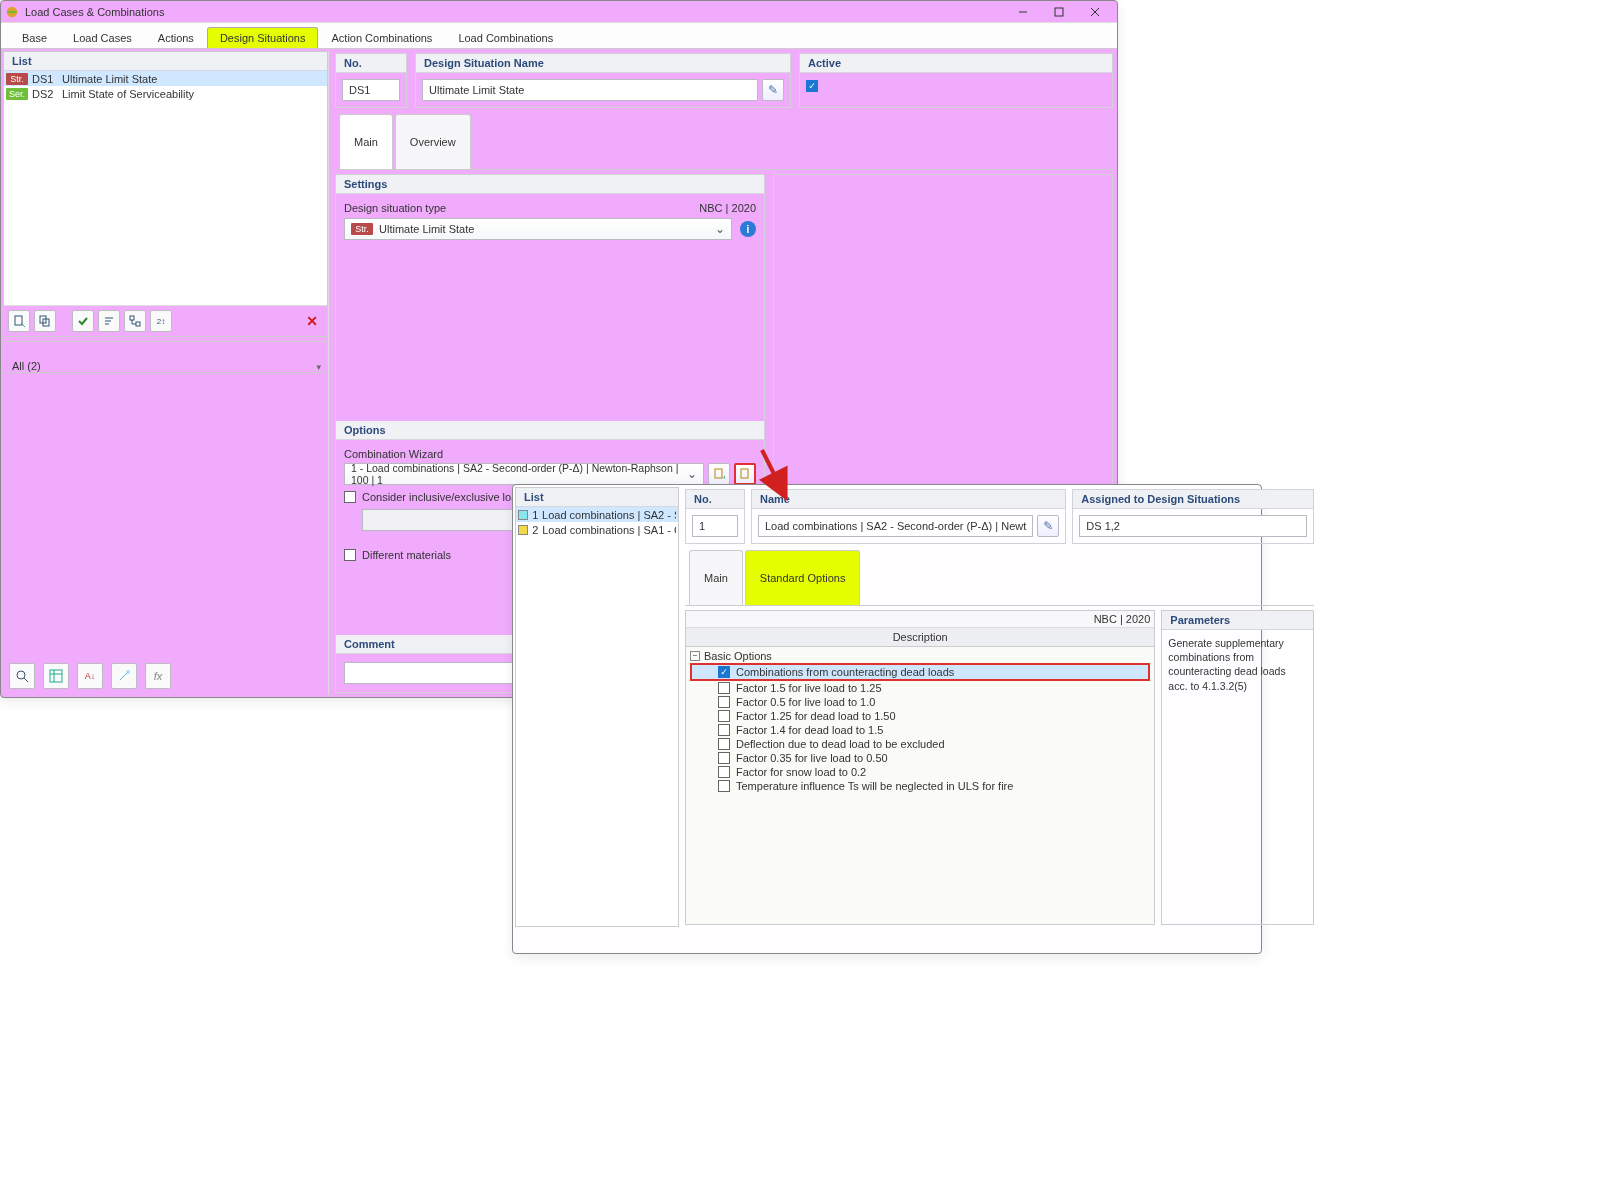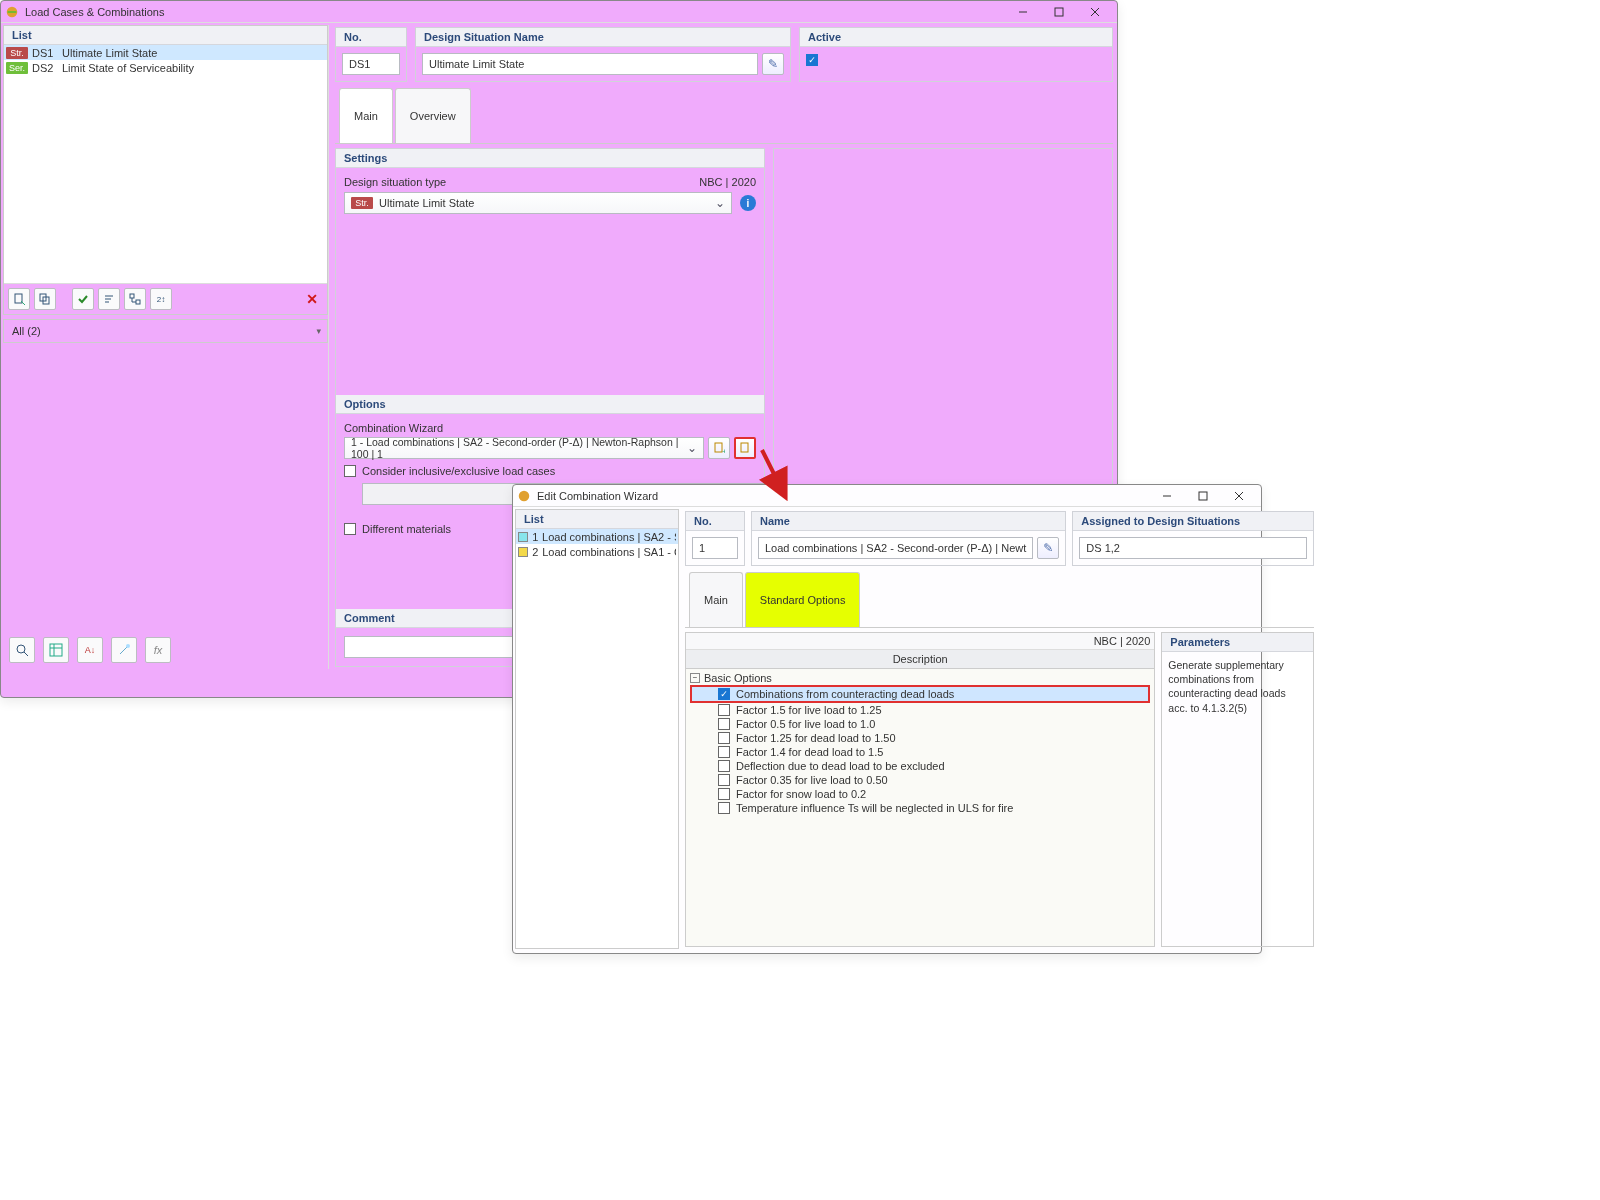--- a/index.html
+++ b/index.html
@@ -27,21 +27,21 @@
   .list-rows { flex:1; background:#fff;}
   .row { display:flex; align-items:center; height:15px; padding:0 2px;}
   .row.sel { background:#cfe8ff;}
   .badge { width:22px; height:12px; font-size:9px; color:#fff; text-align:center; border-radius:1px; line-height:12px; margin-right:4px;}
   .badge.str { background:#b94a4a;}
   .badge.ser { background:#6fbf3a;}
   .row .code { width:30px;}
   
   .toolbar-small { display:flex; gap:4px; padding:4px; border-top:1px solid #ddd; align-items:center;}
   .tbtn { width:22px; height:22px; border:1px solid #bcbcc2; background:#fafafb; display:flex; align-items:center; justify-content:center; border-radius:2px;}
-  .sel-all { margin-top:4px; border:1px solid #ccc; height:24px; display:flex; align-items:center; padding:0 8px; position:relative;}
+  .sel-all { margin-top:4px; border:1px solid #ccc; height:32px; display:flex; align-items:flex-end; padding:0 8px; position:relative;}
   .sel-all::after{ content:"▾"; position:absolute; right:6px; font-size:9px; color:#666;}
   
   .bottom-row-icons { display:flex; gap:8px; padding:6px; }
   .bigbtn { width:26px; height:26px; border:1px solid #bcbcc2; background:#fafafb; border-radius:2px; display:flex; align-items:center; justify-content:center;}
   
   .right-pane { flex:1; display:flex; flex-direction:column; gap:4px; padding:4px;}
   .header-row { display:flex; gap:8px;}
   .hbox { border:1px solid #d0d2d8; display:flex; flex-direction:column;}
   .hbox .section-label{ }
   .hbox .body { padding:6px;}
@@ -126,20 +126,28 @@
         </div>
       <div class="winbtn">
           <svg width="10" height="10">
             <line x1="1" y1="1" x2="9" y2="9" stroke="#333"></line>
             <line x1="9" y1="1" x2="1" y2="9" stroke="#333"></line>
           </svg>
         </div>
     </div>
   </div>
 
+  <div class="tabstrip">
+    <div class="tab plain">Base</div>
+    <div class="tab plain">Load Cases</div>
+    <div class="tab plain">Actions</div>
+    <div class="tab active-yellow">Design Situations</div>
+    <div class="tab plain">Action Combinations</div>
+    <div class="tab plain">Load Combinations</div>
+  </div>
 
   <div class="main-body">
 
     <div class="left-pane">
       <div class="list-box">
         <div class="section-label">List</div>
         <div class="list-rows">
           <div class="row sel">
             <span class="badge str">Str.</span>
             <span class="code">DS1</span>
@@ -322,46 +330,20 @@
 <svg class="arrow-annot" style="left:756px;top:446px" width="40" height="60">
   <defs>
       <marker id="ah" markerWidth="8" markerHeight="8" refX="6" refY="4" orient="auto">
         <path d="M0,0 L8,4 L0,8 Z" fill="#d02020"></path>
       </marker>
     </defs>
   <line x1="6" y1="4" x2="28" y2="48" stroke="#d02020" stroke-width="4" marker-end="url(#ah)"></line>
 </svg>
 
 <div class="window sub-window">
-  <div class="titlebar">
-    <span class="icon-sm">
-        <svg viewBox="0 0 16 16">
-          <circle cx="8" cy="8" r="6" fill="#e0a030"></circle>
-        </svg>
-      </span>
-    <span class="title">Edit Combination Wizard</span>
-    <div class="winbtns">
-      <div class="winbtn">
-          <svg width="10" height="10">
-            <line x1="1" y1="5" x2="9" y2="5" stroke="#333"></line>
-          </svg>
-        </div>
-      <div class="winbtn">
-          <svg width="10" height="10">
-            <rect x="1" y="1" width="8" height="8" fill="none" stroke="#333"></rect>
-          </svg>
-        </div>
-      <div class="winbtn">
-          <svg width="10" height="10">
-            <line x1="1" y1="1" x2="9" y2="9" stroke="#333"></line>
-            <line x1="9" y1="1" x2="1" y2="9" stroke="#333"></line>
-          </svg>
-        </div>
-    </div>
-  </div>
 
   <div class="sub-body">
     <div class="sub-left">
       <div class="section-label">List</div>
       <div class="list-rows">
         <div class="row sel">
           <span class="sq cyan"></span>
           <span style="width:12px">1</span>
           <span style="white-space:nowrap;overflow:hidden">Load combinations | SA2 - Secon</span>
         </div>

